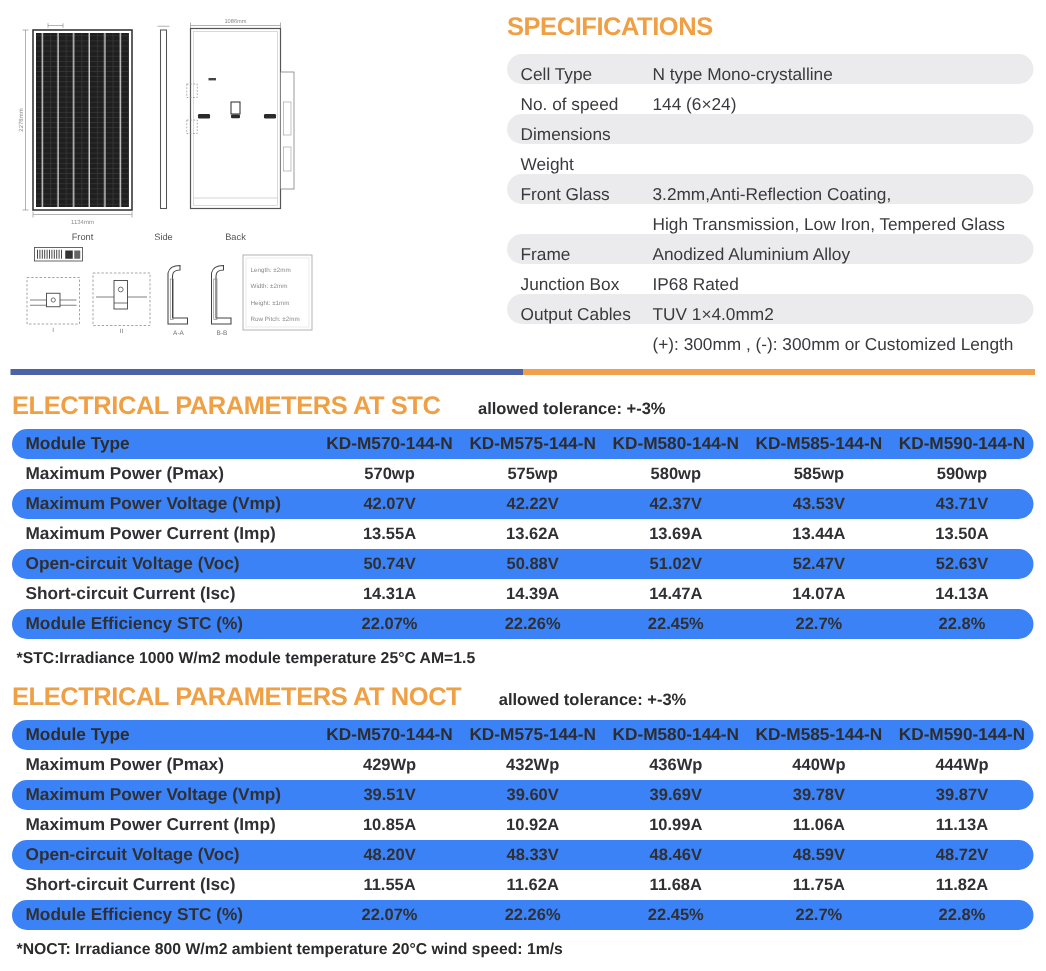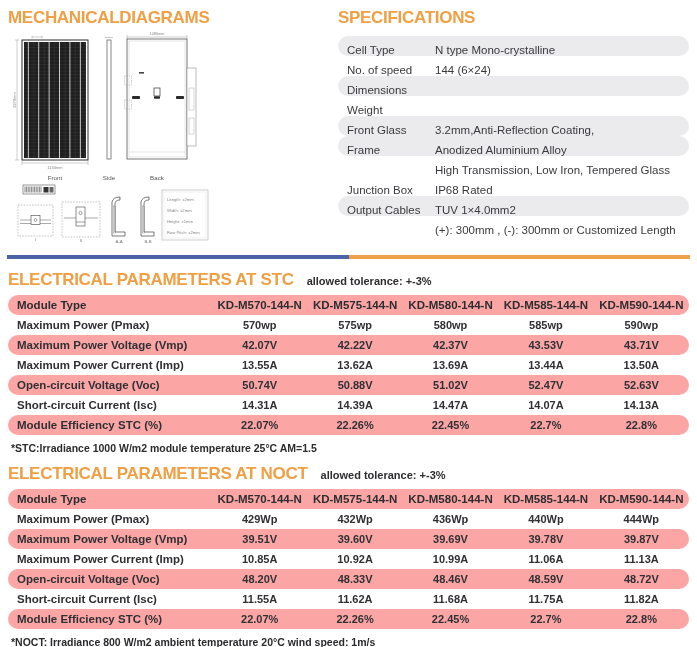--- a/index.html
+++ b/index.html
@@ -24,40 +24,39 @@
   .slabel { flex:none; width:88px; padding-left:9px; white-space:nowrap; }
   .svalue { flex:1; white-space:nowrap; }
 
   
   .divider { display:flex; height:4px; margin:10px 7px 0 7px; }
   .div-blue { flex:1; background:#4d63a8; }
   .div-orange { flex:1; background:#f0a04a; }
 
   
   .elec { padding:0 8px; }
-  .elec-head { display:flex; align-items:baseline; gap:13px; margin-top:11px; }
+  .elec-head { display:flex; align-items:baseline; gap:25px; margin-top:11px; }
   .tol-note { font-size:11px; font-weight:bold; color:#2d2d30; white-space:nowrap; }
   .elec-table { margin-top:5px; }
   .erow { display:flex; align-items:center; height:20px; border-radius:10px; }
-  .erow.shaded { background:#fca5a5; }
+  .erow.shaded { background:#3b82f6; }
   .ecell { flex:1; text-align:center; font-size:11px; font-weight:bold; color:#303034; white-space:nowrap; }
   .ecell.lab { flex:none; width:195px; text-align:left; padding-left:9px; font-size:11.5px; }
   .erow.header .ecell { font-size:11.5px; color:#2d2d30; }
   .footnote { margin-top:7px; padding-left:3px; font-size:10.5px; font-weight:bold; color:#2b2b2e; }
   .elec.noct .elec-head { margin-top:10px; }
 </style>
 </head>
 <body>
 
 <div class="page">
 
   <div class="top">
 
     <div class="mech-col">
-      <h2 class="sec-title">MECHANICALDIAGRAMS</h2>
 
       <svg class="mech-svg" viewBox="0 0 330 215">
         <defs>
           <pattern id="cellpat" width="10.4" height="3.4" patternUnits="userSpaceOnUse">
             <rect width="10.4" height="3.4" fill="#1f1f1f"></rect>
             <line x1="0" y1="0.2" x2="10.4" y2="0.2" stroke="#3b3b3b" stroke-width="0.5"></line>
             <line x1="5" y1="0" x2="5" y2="3.4" stroke="#3a3a3a" stroke-width="0.5"></line>
             <line x1="9.9" y1="0" x2="9.9" y2="3.4" stroke="#d9d9d9" stroke-width="0.9"></line>
           </pattern>
         </defs>
@@ -186,27 +185,27 @@
           <div class="srow shaded">
             <span class="slabel">Dimensions</span>
           </div>
           <div class="srow">
             <span class="slabel">Weight</span>
           </div>
           <div class="srow shaded">
             <span class="slabel">Front Glass</span>
             <span class="svalue">3.2mm,Anti-Reflection Coating,</span>
           </div>
+          <div class="srow">
+            <span class="slabel"></span>
+            <span class="svalue">High Transmission, Low Iron, Tempered Glass</span>
+          </div>
           <div class="srow shaded">
             <span class="slabel">Frame</span>
             <span class="svalue">Anodized Aluminium Alloy</span>
-          </div>
-          <div class="srow">
-            <span class="slabel"></span>
-            <span class="svalue">High Transmission, Low Iron, Tempered Glass</span>
           </div>
           <div class="srow">
             <span class="slabel">Junction Box</span>
             <span class="svalue">IP68 Rated</span>
           </div>
           <div class="srow shaded">
             <span class="slabel">Output Cables</span>
             <span class="svalue">TUV 1×4.0mm2</span>
           </div>
           <div class="srow">

